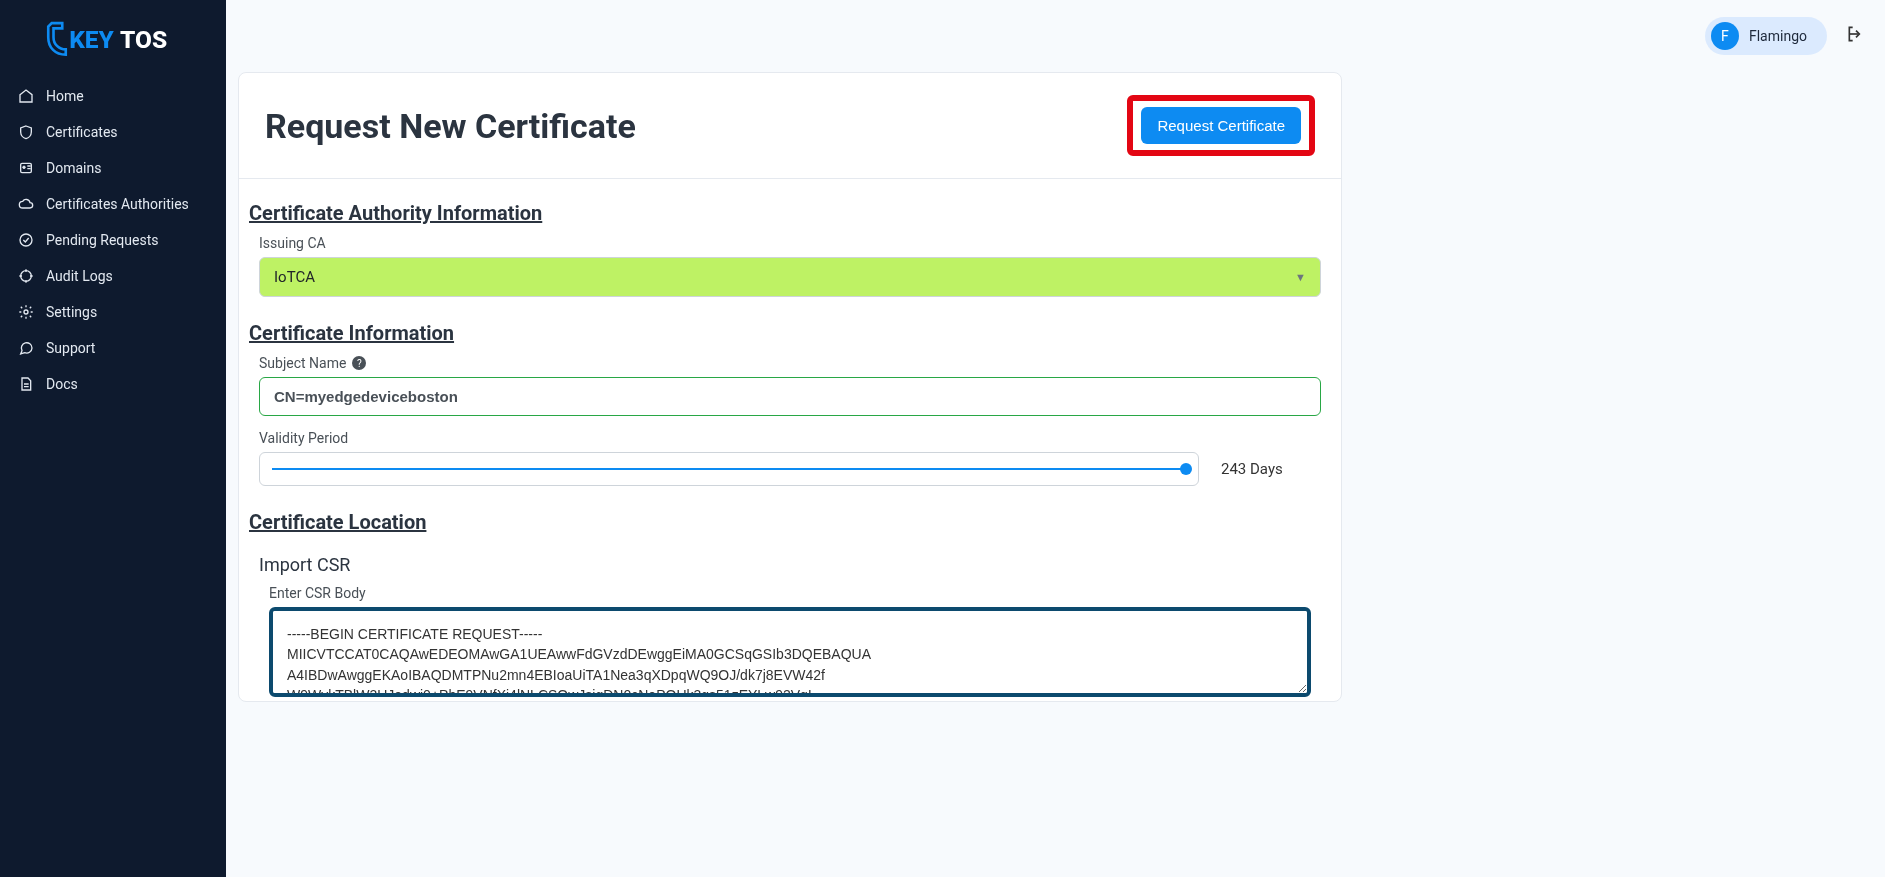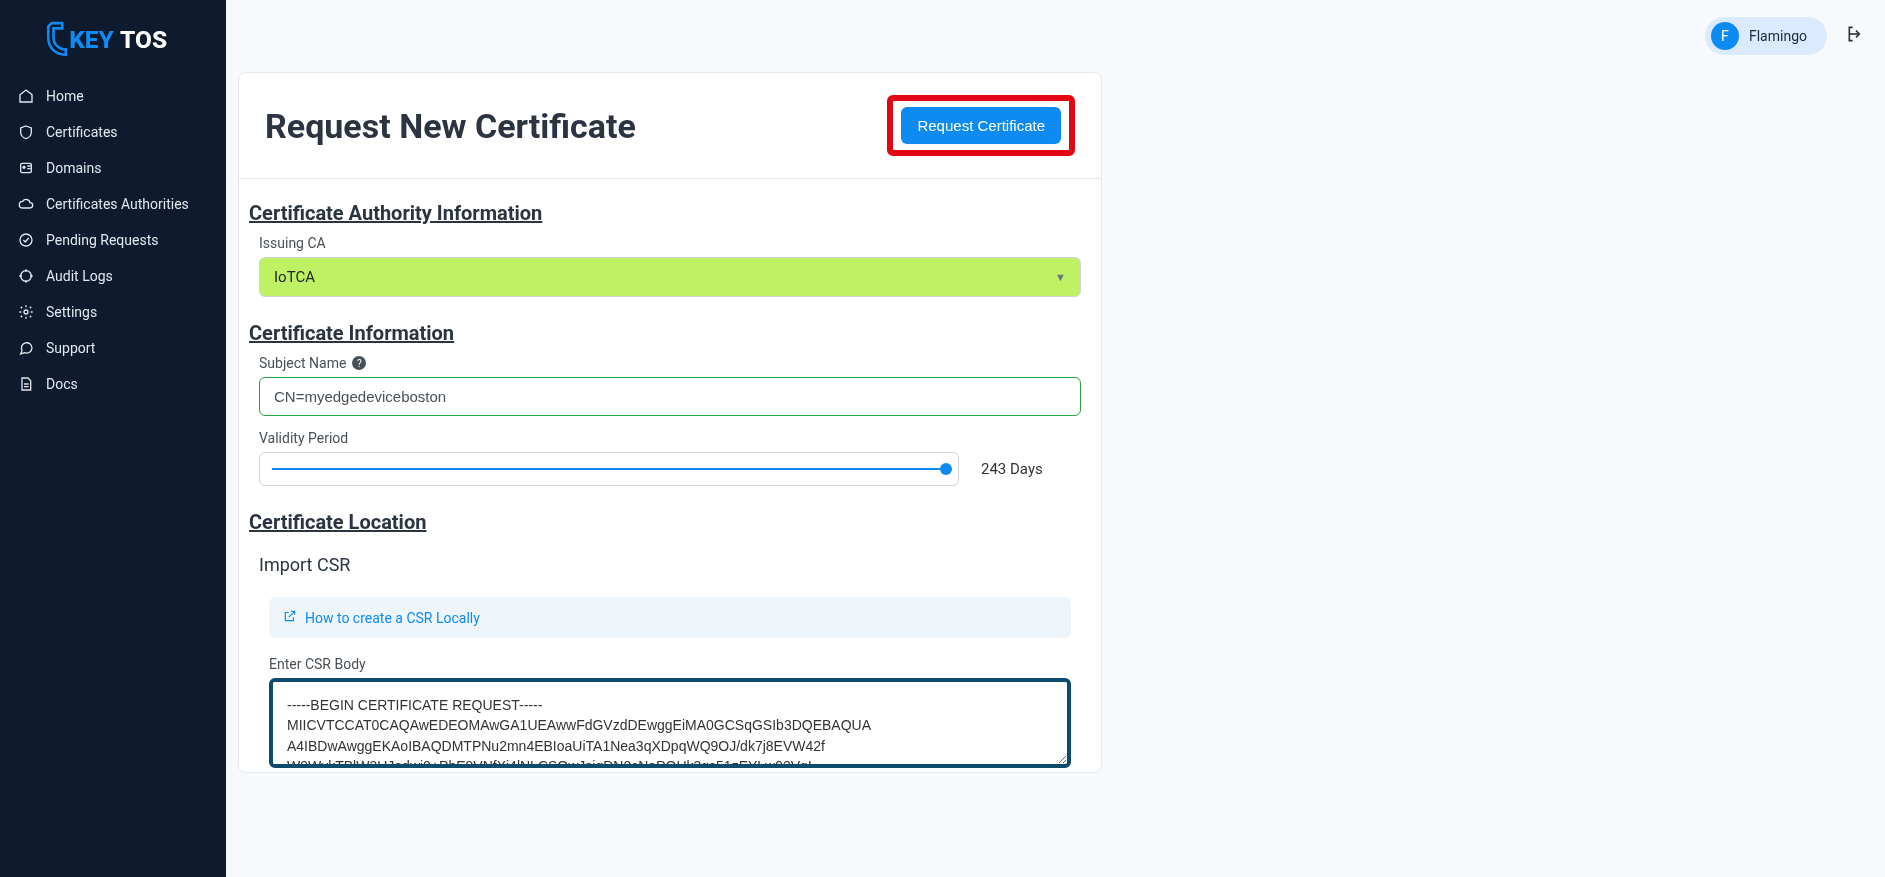--- a/index.html
+++ b/index.html
@@ -69,21 +69,21 @@
   }
   .logout-btn { cursor: pointer; display:flex; align-items:center; }
 
   .scroll-area { overflow-y: auto; flex: 1; padding-bottom: 40px; }
 
   .card {
     background: #fff;
     border: 1px solid #e5e9ef;
     border-radius: 8px;
     margin: 0 0 0 12px;
-    width: 864px;
+    width: 1104px;
   }
   .card-header {
     display: flex;
     justify-content: space-between;
     align-items: center;
     padding: 22px 26px;
     border-bottom: 1px solid #e5e9ef;
   }
   .card-title {
     font-size: 34px;
@@ -144,20 +144,21 @@
   .select .caret { color: #6c757d; font-size: 11px; }
 
   .text-input {
     width: 100%;
     border: 1px solid #28a745;
     border-radius: 6px;
     padding: 10px 14px;
     font-size: 15px;
     color: #495057;
     outline: none;
+    font-weight: bold;
   }
 
   .validity-row {
     display: flex;
     align-items: center;
     gap: 22px;
     padding: 0 20px 14px;
   }
   .slider-wrap {
     flex: 1;
@@ -378,30 +379,20 @@
                 <div class="slider-thumb"></div>
               </div>
             </div>
             <div class="validity-value">243 Days</div>
           </div>
 
           
           <div class="section-title">Certificate Location</div>
           <div class="sub-title">Import CSR</div>
 
-          <div class="info-banner">
-            <span>
-              <svg width="14" height="14" viewBox="0 0 24 24" fill="none" stroke="#0d8bf2" stroke-width="2">
-                  <path d="M14 4h6v6"></path>
-                  <path d="M20 4L10 14"></path>
-                  <path d="M18 14v6H4V6h6"></path>
-                </svg>
-            </span>
-            <span>How to create a CSR Locally</span>
-          </div>
 
           <div class="field-label" style="padding-left:30px;">Enter CSR Body</div>
           <textarea class="textarea" style="">-----BEGIN CERTIFICATE REQUEST-----
 MIICVTCCAT0CAQAwEDEOMAwGA1UEAwwFdGVzdDEwggEiMA0GCSqGSIb3DQEBAQUA
 A4IBDwAwggEKAoIBAQDMTPNu2mn4EBIoaUiTA1Nea3qXDpqWQ9OJ/dk7j8EVW42f
 W9WvkTBlW3UJodwi0+PhE9VNfXj4lNLCSOwJsigDN0cNoPOUk3gs51zEYLw92VgL</textarea>
         </div>
       </div>
     </div>
   </div>

